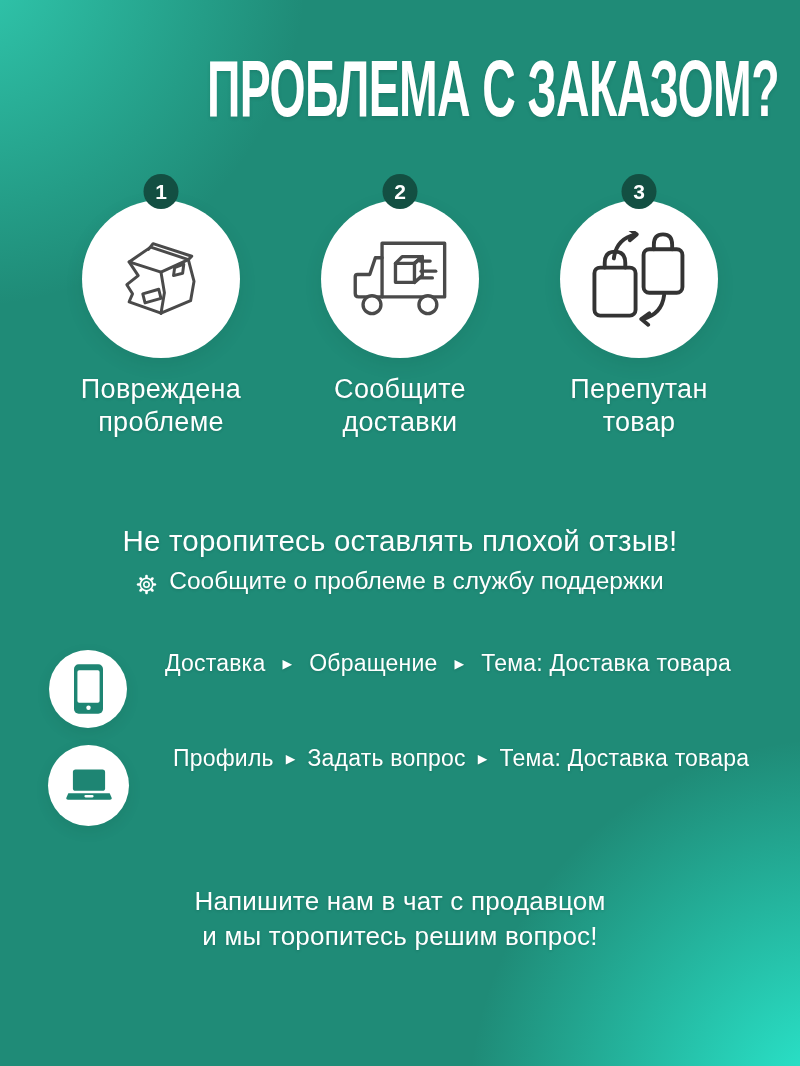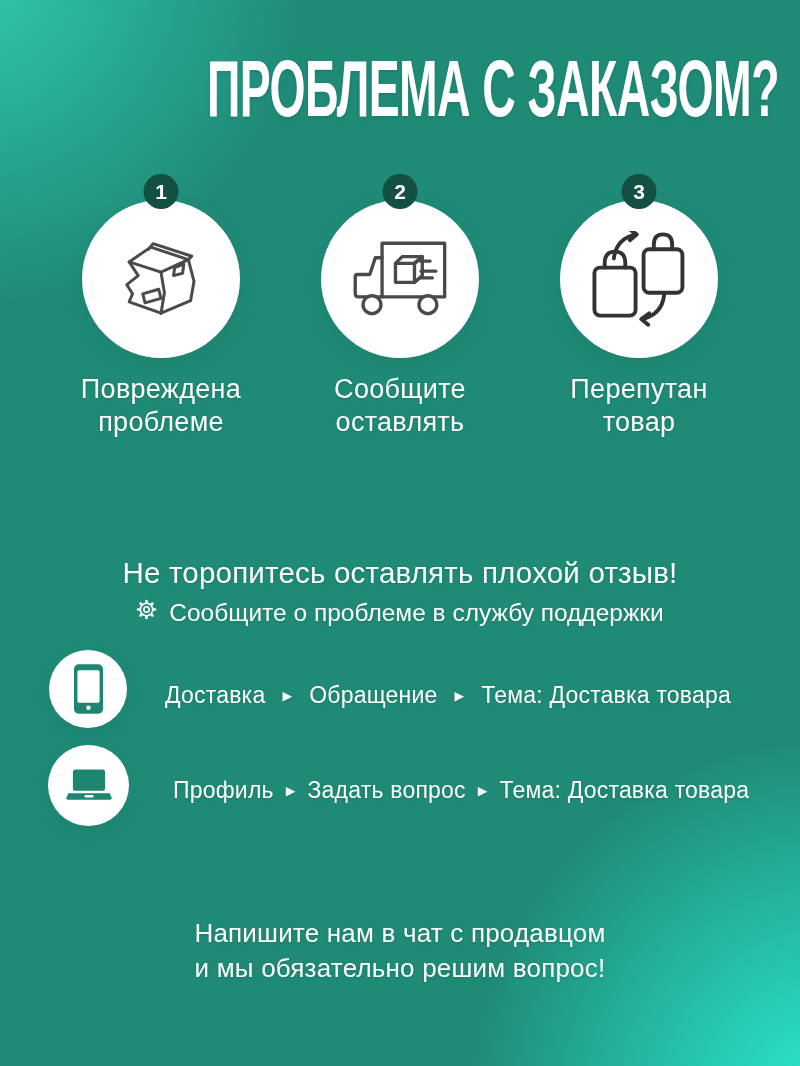--- a/index.html
+++ b/index.html
@@ -4,21 +4,21 @@
 <style>
   html,body { margin:0; padding:0; background:#1f8b77; }
   .canvas {
     position:relative; width:800px; height:1066px; overflow:hidden;
     font-family:"Liberation Sans","DejaVu Sans",sans-serif; color:#ffffff;
     background-color:#1f8b77;
     background-image:
       radial-gradient(560px 560px at -40px -40px, #31cbb0 0%, rgba(49,203,176,0) 62%),
       radial-gradient(600px 600px at 840px 1110px, #2beed3 0%, rgba(43,238,211,0) 62%);
   }
-  .soft { text-shadow:0 1px 3px rgba(0,40,33,.18);margin-top:32px; }
+  .soft { text-shadow:0 1px 3px rgba(0,40,33,.18); }
 
   
   .title { position:absolute; top:49px; left:0; width:800px; text-align:left; white-space:nowrap; }
   .title-inner { display:inline-block; font-size:80px; font-weight:700; line-height:1;
     letter-spacing:-1px; transform:scaleX(0.58); transform-origin:50% 50%;
     text-shadow:0 2px 5px rgba(0,40,33,.14); }
 
   
   .problems { position:absolute; top:200px; left:0; width:800px; box-sizing:border-box;
     padding:0 48px; display:flex; justify-content:space-between; }
@@ -29,21 +29,21 @@
   .badge { position:absolute; top:-26px; left:50%; transform:translateX(-50%);
     width:35px; height:35px; border-radius:50%; background:#134f42;
     display:flex; align-items:center; justify-content:center;
     font-size:21px; font-weight:700; color:#fff; }
   .plabel { margin-top:15px; font-size:27px; line-height:1.22; text-align:center;
     letter-spacing:.3px; }
 
   
   .advice { position:absolute; top:524px; left:0; width:800px; text-align:center; }
   .advice-heading { font-size:29.5px; letter-spacing:.2px; }
-  .advice-sub { margin-top:9px; font-size:24.5px; display:flex; align-items:flex-start;
+  .advice-sub { margin-top:9px; font-size:24.5px; display:flex; align-items:flex-end;
     justify-content:center; gap:12px; }
 
   
   .path-row { position:absolute; left:8px; width:800px; display:flex; align-items:flex-start; }
   .path-row.r1 { top:650px; }
   .path-row.r2 { top:745px; }
   .dev-circle { margin-left:41px; width:78px; height:78px; background:#fff; border-radius:50%;
     display:flex; align-items:center; justify-content:center; flex:0 0 auto;
     box-shadow:0 5px 14px rgba(0,45,38,.10); }
   .r2 .dev-circle { width:81px; height:81px; margin-left:40px; }
@@ -104,21 +104,21 @@
           <rect x="48" y="26" width="17" height="17"></rect>
           <path d="M48,26 L54,20 L72,20 L65,26"></path>
           <path d="M65,26 L72,20 L72,37 L65,43"></path>
           <path d="M70,24 L79,24"></path>
           <path d="M71,33 L84,33"></path>
           <path d="M71,39 L81,39"></path>
         </svg>
       </div>
       <div class="plabel soft">
         <div>Сообщите</div>
-        <div>оставлять</div>
+        <div>доставки</div>
       </div>
     </div>
 
     <div class="problem">
       <div class="pcircle">
         <div class="badge">
           <span>3</span>
         </div>
         <svg width="96" height="96" viewBox="8 10 84 84" fill="none" stroke="#333333" stroke-width="3.4" stroke-linecap="round" stroke-linejoin="round">
           <rect x="54" y="26" width="34" height="38" rx="5"></rect>
@@ -189,16 +189,16 @@
       <span>Профиль</span>
       <span class="sep">▶</span>
       <span>Задать вопрос</span>
       <span class="sep">▶</span>
       <span>Тема: Доставка товара</span>
     </div>
   </div>
 
   <div class="footer soft">
     <div>Напишите нам в чат с продавцом</div>
-    <div>и мы обязательно решим вопрос!</div>
+    <div>и мы торопитесь решим вопрос!</div>
   </div>
 
 </div>
 
 </body></html>

